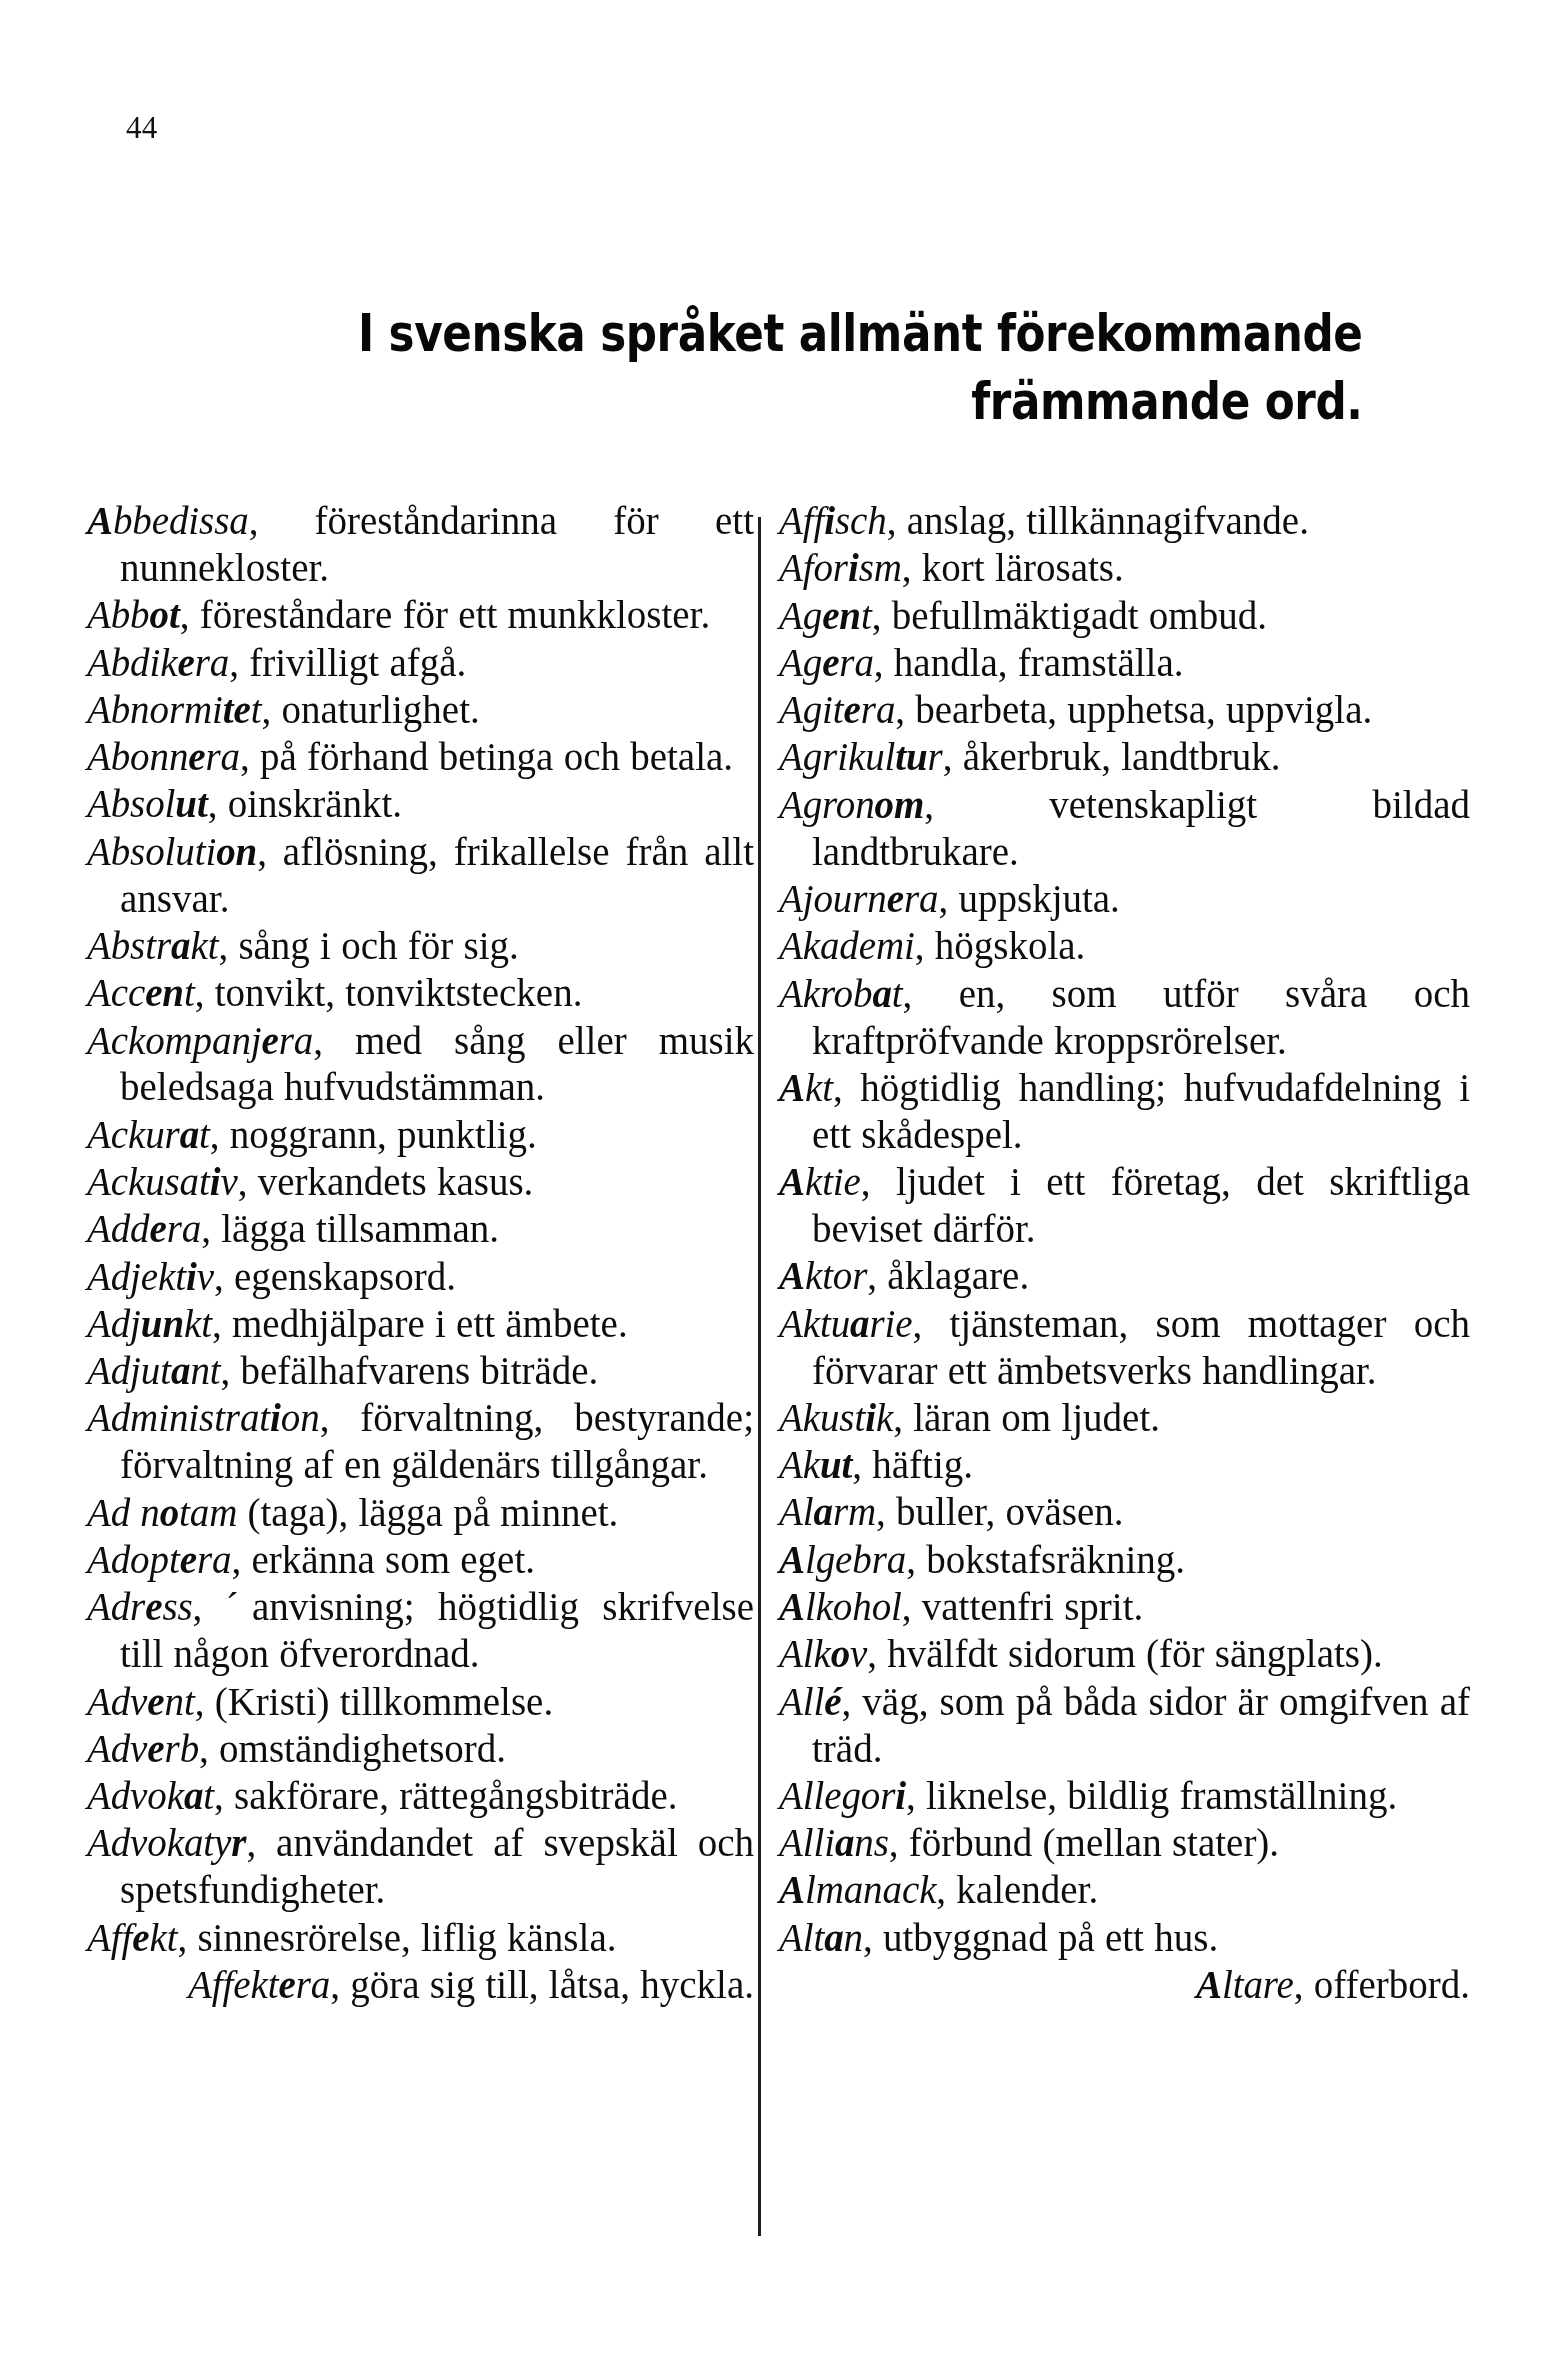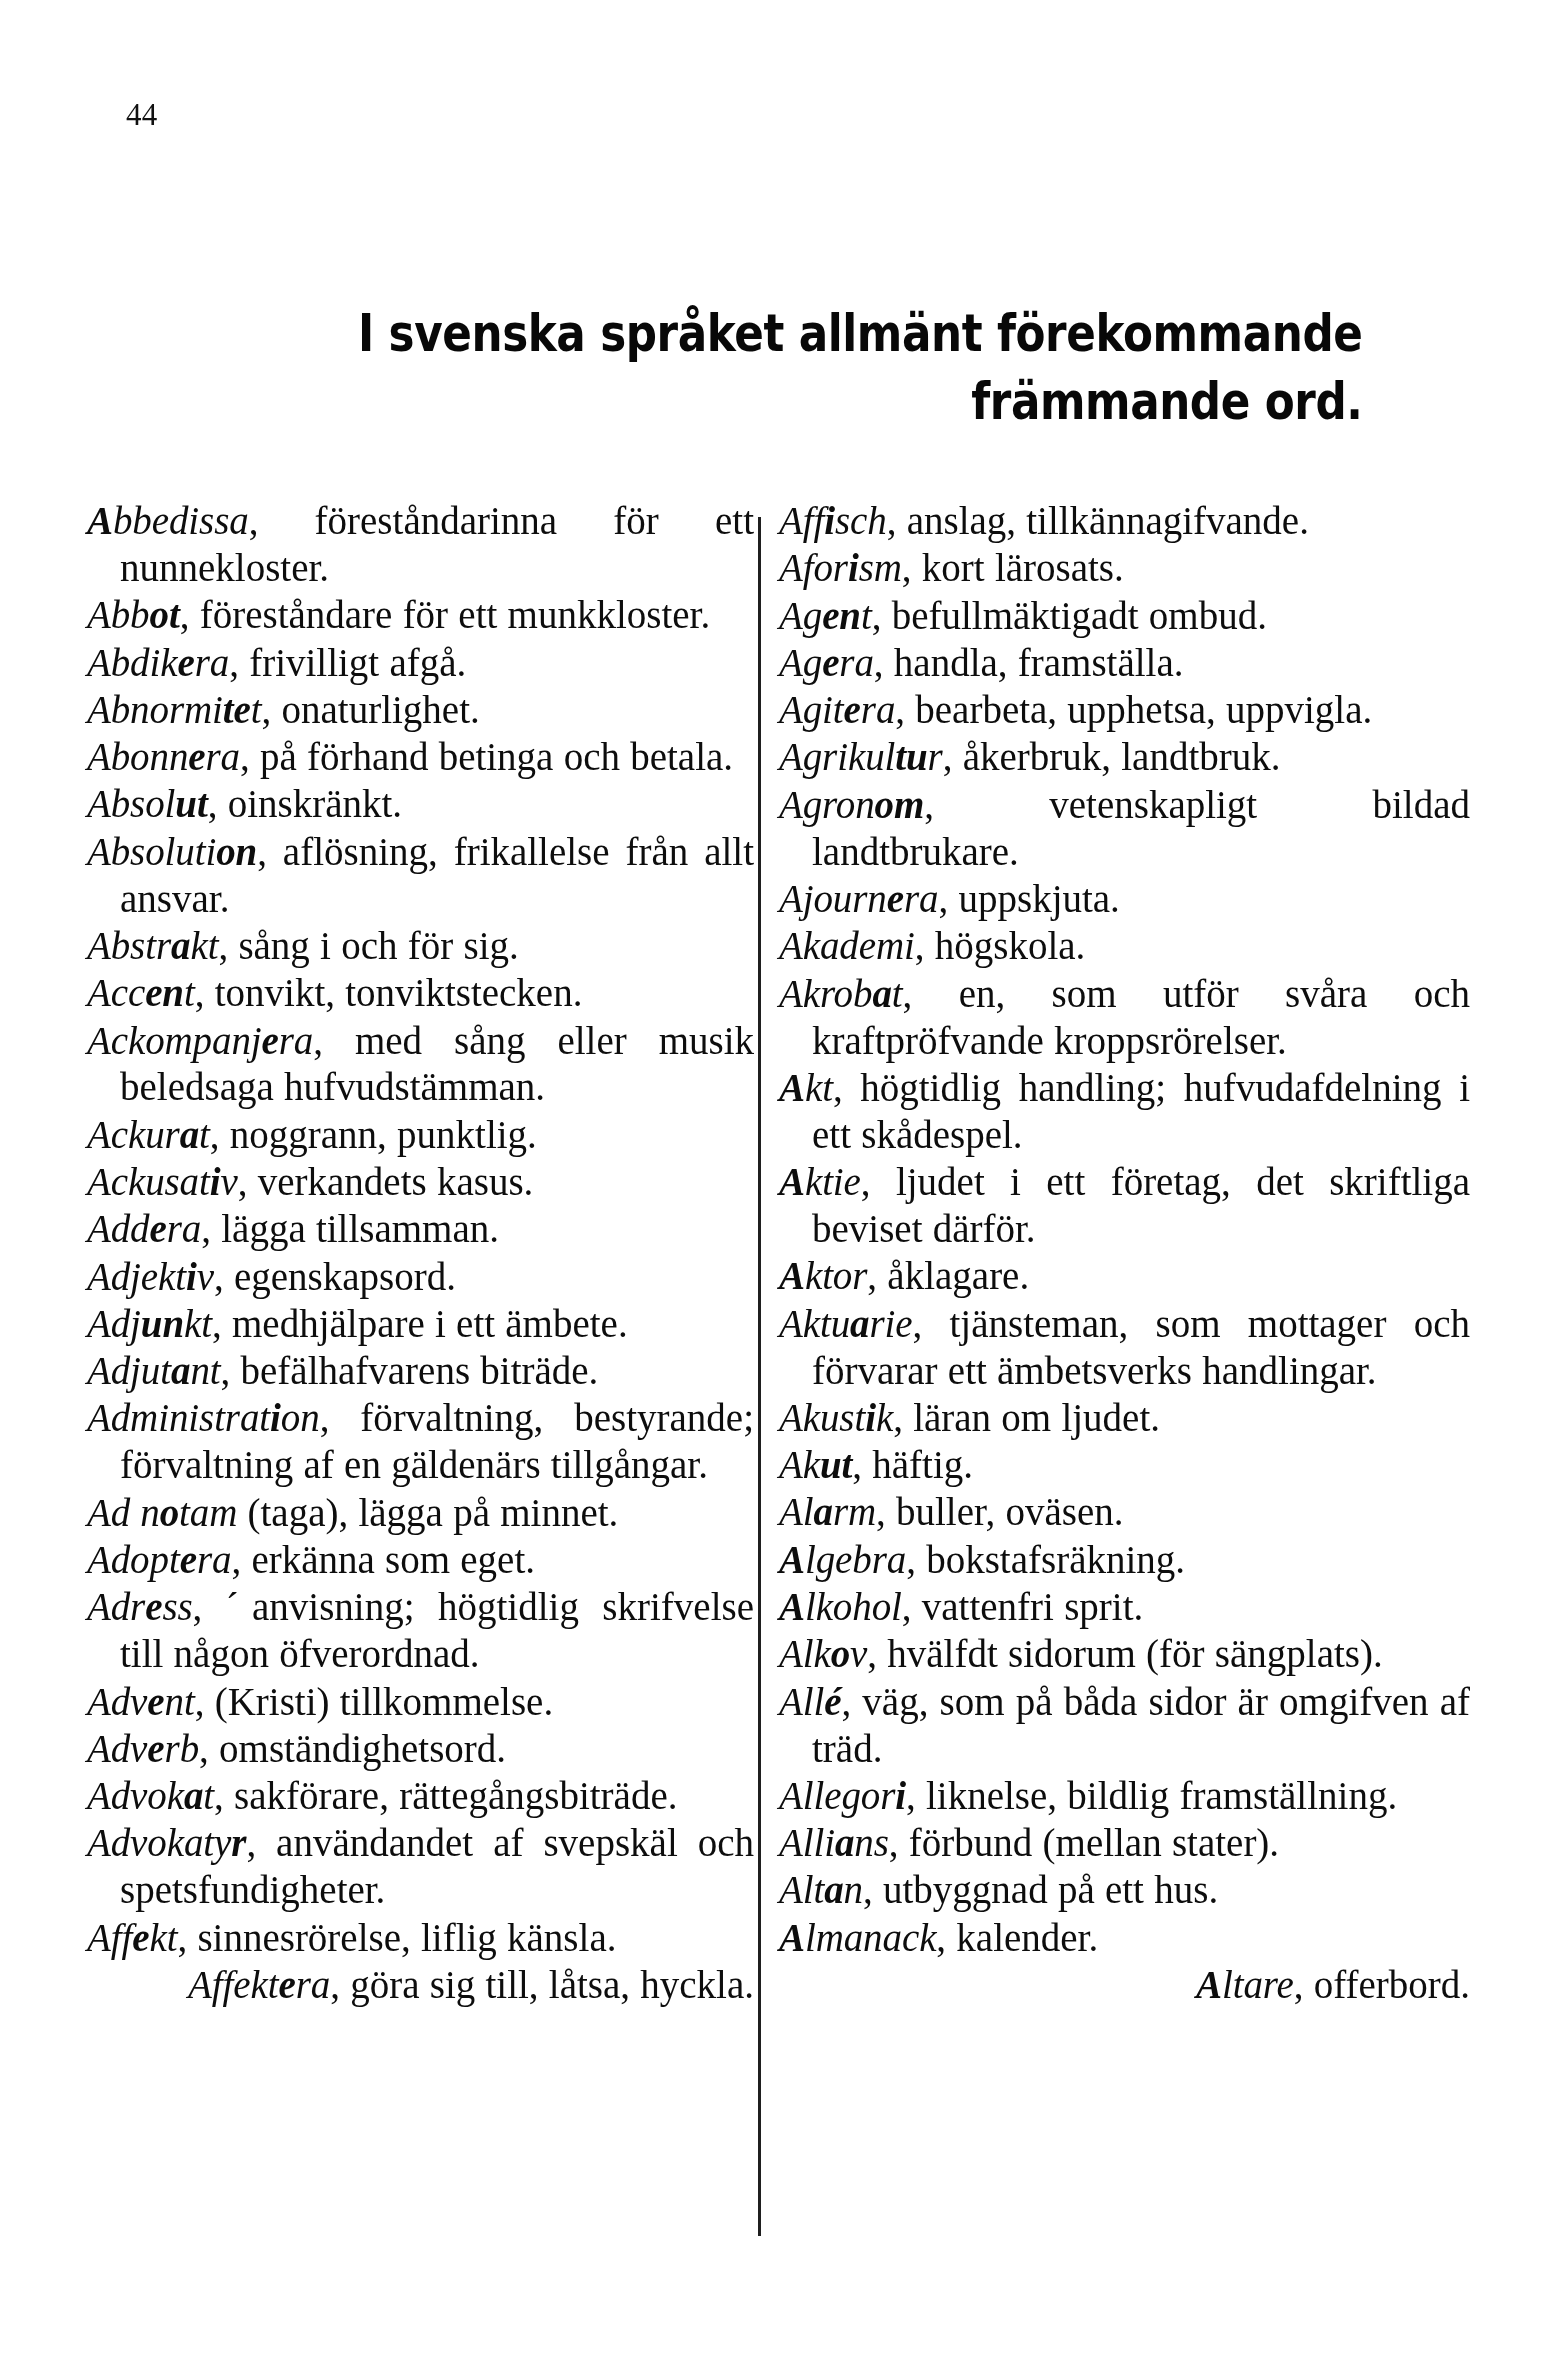--- a/index.html
+++ b/index.html
@@ -13,21 +13,21 @@
     overflow:hidden;
   }
   .page{
     position:absolute;
     inset:0;
   }
   
   .folio{
     position:absolute;
     left:126px;
-    top:99px;
+    top:112px;
     font-family:"Liberation Serif", serif;
     font-size:31px;
     line-height:1;
     letter-spacing:0.3px;
     color:#111;
   }
   
   .title-block{
     position:absolute;
     left:91px;
@@ -161,20 +161,20 @@
         <p class="entry"><span class="hw"><span>Aktu</span><span class="em">a</span><span>rie</span></span><span class="dfn">, tjänsteman, som mottager och förvarar ett ämbetsverks handlingar.</span></p>
         <p class="entry"><span class="hw"><span>Akust</span><span class="em">i</span><span>k</span></span><span class="dfn">, läran om ljudet.</span></p>
         <p class="entry"><span class="hw"><span>Ak</span><span class="em">ut</span></span><span class="dfn">, häftig.</span></p>
         <p class="entry"><span class="hw"><span>Al</span><span class="em">a</span><span>rm</span></span><span class="dfn">, buller, oväsen.</span></p>
         <p class="entry"><span class="hw"><span class="em">A</span><span>lgebra</span></span><span class="dfn">, bokstafsräkning.</span></p>
         <p class="entry"><span class="hw"><span class="em">A</span><span>lkohol</span></span><span class="dfn">, vattenfri sprit.</span></p>
         <p class="entry"><span class="hw"><span>Alk</span><span class="em">o</span><span>v</span></span><span class="dfn">, hvälfdt sidorum (för sängplats).</span></p>
         <p class="entry"><span class="hw"><span>All</span><span class="em">é</span></span><span class="dfn">, väg, som på båda sidor är omgifven af träd.</span></p>
         <p class="entry"><span class="hw"><span>Allegor</span><span class="em">i</span></span><span class="dfn">, liknelse, bildlig framställning.</span></p>
         <p class="entry"><span class="hw"><span>Alli</span><span class="em">a</span><span>ns</span></span><span class="dfn">, förbund (mellan stater).</span></p>
+        <p class="entry"><span class="hw"><span class="em">A</span><span>lmanack</span></span><span class="dfn">, kalender.</span></p>
         <p class="entry"><span class="hw"><span>Alt</span><span class="em">a</span><span>n</span></span><span class="dfn">, utbyggnad på ett hus.</span></p>
-        <p class="entry"><span class="hw"><span class="em">A</span><span>lmanack</span></span><span class="dfn">, kalender.</span></p>
         <p class="entry"><span class="hw"><span class="em">A</span><span>ltare</span></span><span class="dfn">, offerbord.</span></p>
       </div>
   </div>
 
 </div>
 
 
 </body></html>

